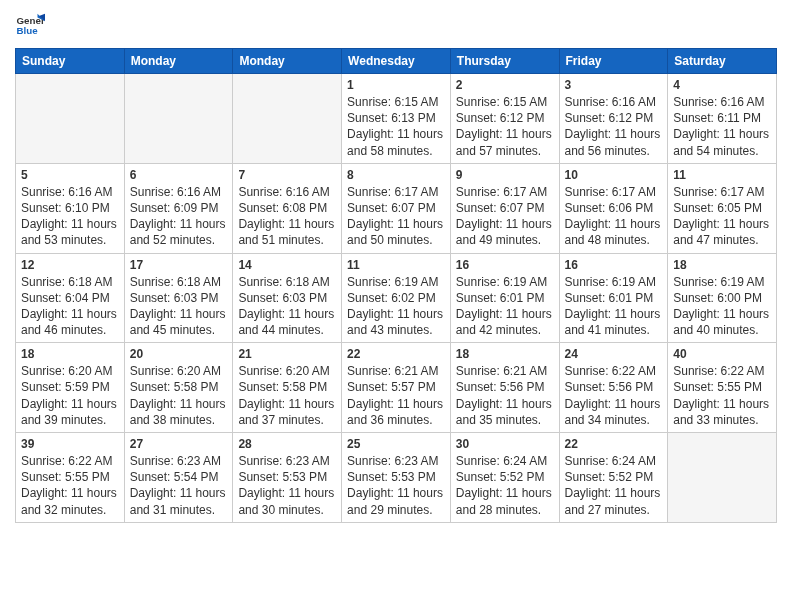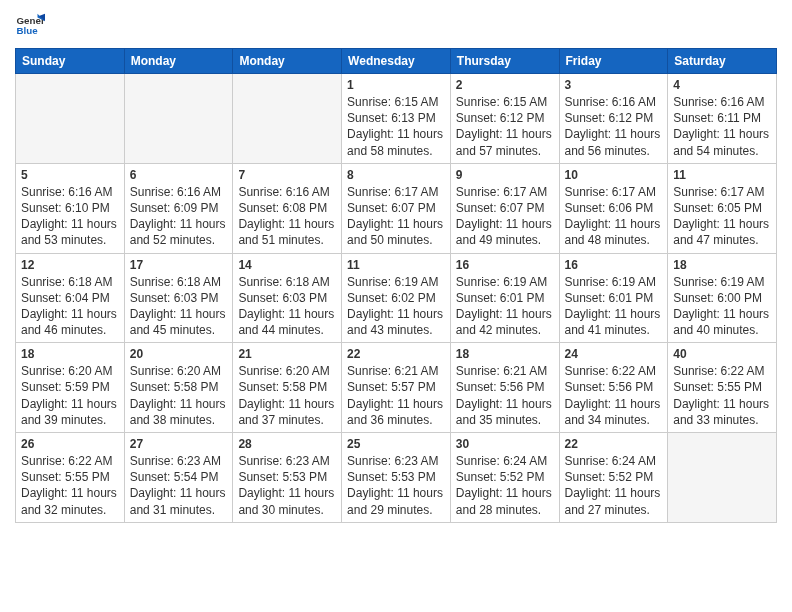--- a/index.html
+++ b/index.html
@@ -292,21 +292,21 @@
           <td>
             <span class="day-num">40</span>
             <div class="day-info" style="white-space: pre-line;">Sunrise: 6:22 AM
 Sunset: 5:55 PM
 Daylight: 11 hours
 and 33 minutes.</div>
           </td>
         </tr>
         <tr>
           <td>
-            <span class="day-num">26</span>
+            <span class="day-num">39</span>
             <div class="day-info" style="white-space: pre-line;">Sunrise: 6:22 AM
 Sunset: 5:55 PM
 Daylight: 11 hours
 and 32 minutes.</div>
           </td>
           <td>
             <span class="day-num">27</span>
             <div class="day-info" style="white-space: pre-line;">Sunrise: 6:23 AM
 Sunset: 5:54 PM
 Daylight: 11 hours

